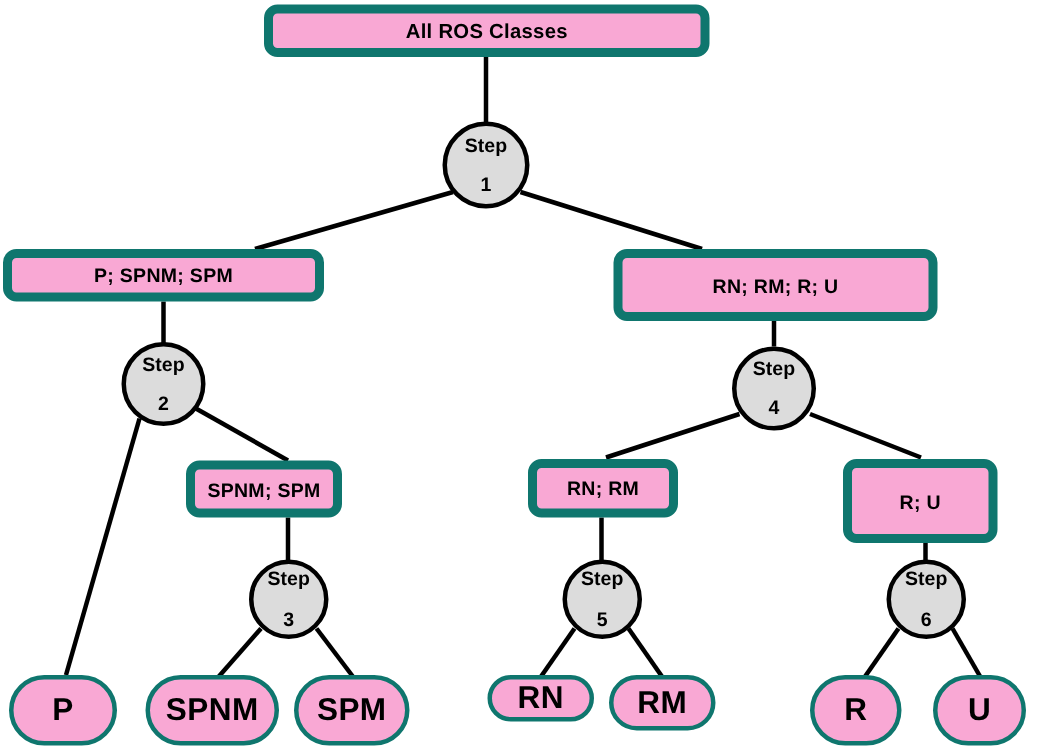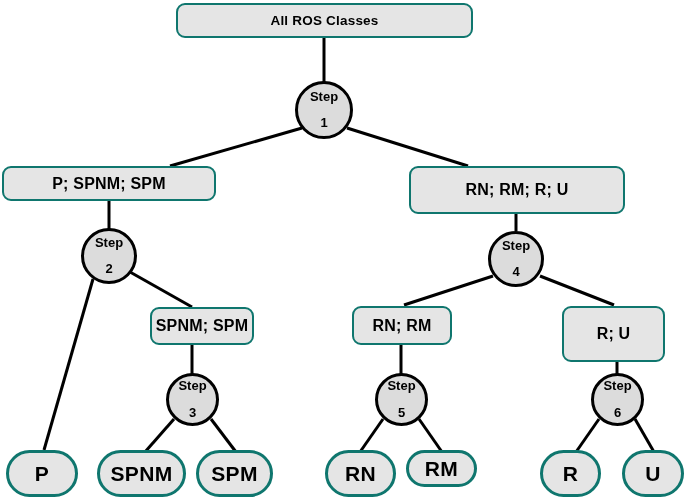--- a/index.html
+++ b/index.html
@@ -22,30 +22,30 @@
     width: 694px;
     height: 500px;
   }
   .node {
     position: absolute;
     box-sizing: border-box;
     display: flex;
     align-items: center;
     justify-content: center;
     text-align: center;
-    background: #e5e5e5;
-    border: 2px solid #0f766e;
+    background: #f9a8d4;
+    border: 6px solid #0f766e;
     color: #000000;
     font-family: "Liberation Sans", sans-serif;
     font-weight: bold;
     z-index: 3;
   }
   .node-box {
     border-radius: 9px;
-    font-size: 16px;
+    font-size: 13px;
     letter-spacing: 0.2px;
   }
   .node-root {
     font-size: 13.5px;
   }
   .node-leaf {
     border-radius: 999px;
     font-size: 21px;
     border-width: 3px;
     letter-spacing: 0.3px;
@@ -127,21 +127,21 @@
   <div class="node node-step" style="left:81px; top:228px; width:56px; height:56px;">
     <span class="step-word">Step</span>
     <span class="step-num">2</span>
   </div>
 
   <div class="node node-step" style="left:488px; top:231px; width:56px; height:56px;">
     <span class="step-word">Step</span>
     <span class="step-num">4</span>
   </div>
 
-  <div class="node node-box" style="left:150px; top:307px; width:104px; height:38px;">
+  <div class="node node-box" style="left:124px; top:307px; width:104px; height:38px;">
     <span>SPNM; SPM</span>
   </div>
 
   <div class="node node-box" style="left:352px; top:306px; width:100px; height:39px;">
     <span>RN; RM</span>
   </div>
 
   <div class="node node-box" style="left:562px; top:306px; width:103px; height:56px;">
     <span>R; U</span>
   </div>
@@ -166,21 +166,21 @@
   </div>
 
   <div class="node node-leaf" style="left:196px; top:450px; width:77px; height:47px;">
     <span>SPM</span>
   </div>
 
   <div class="node node-leaf" style="left:97px; top:450px; width:89px; height:47px;">
     <span>SPNM</span>
   </div>
 
-  <div class="node node-leaf" style="left:325px; top:450px; width:71px; height:47px;">
+  <div class="node node-leaf" style="left:325px; top:450px; width:71px; height:31px;">
     <span>RN</span>
   </div>
 
   <div class="node node-leaf" style="left:406px; top:450px; width:71px; height:37px;">
     <span>RM</span>
   </div>
 
   <div class="node node-leaf" style="left:540px; top:450px; width:61px; height:47px;">
     <span>R</span>
   </div>

